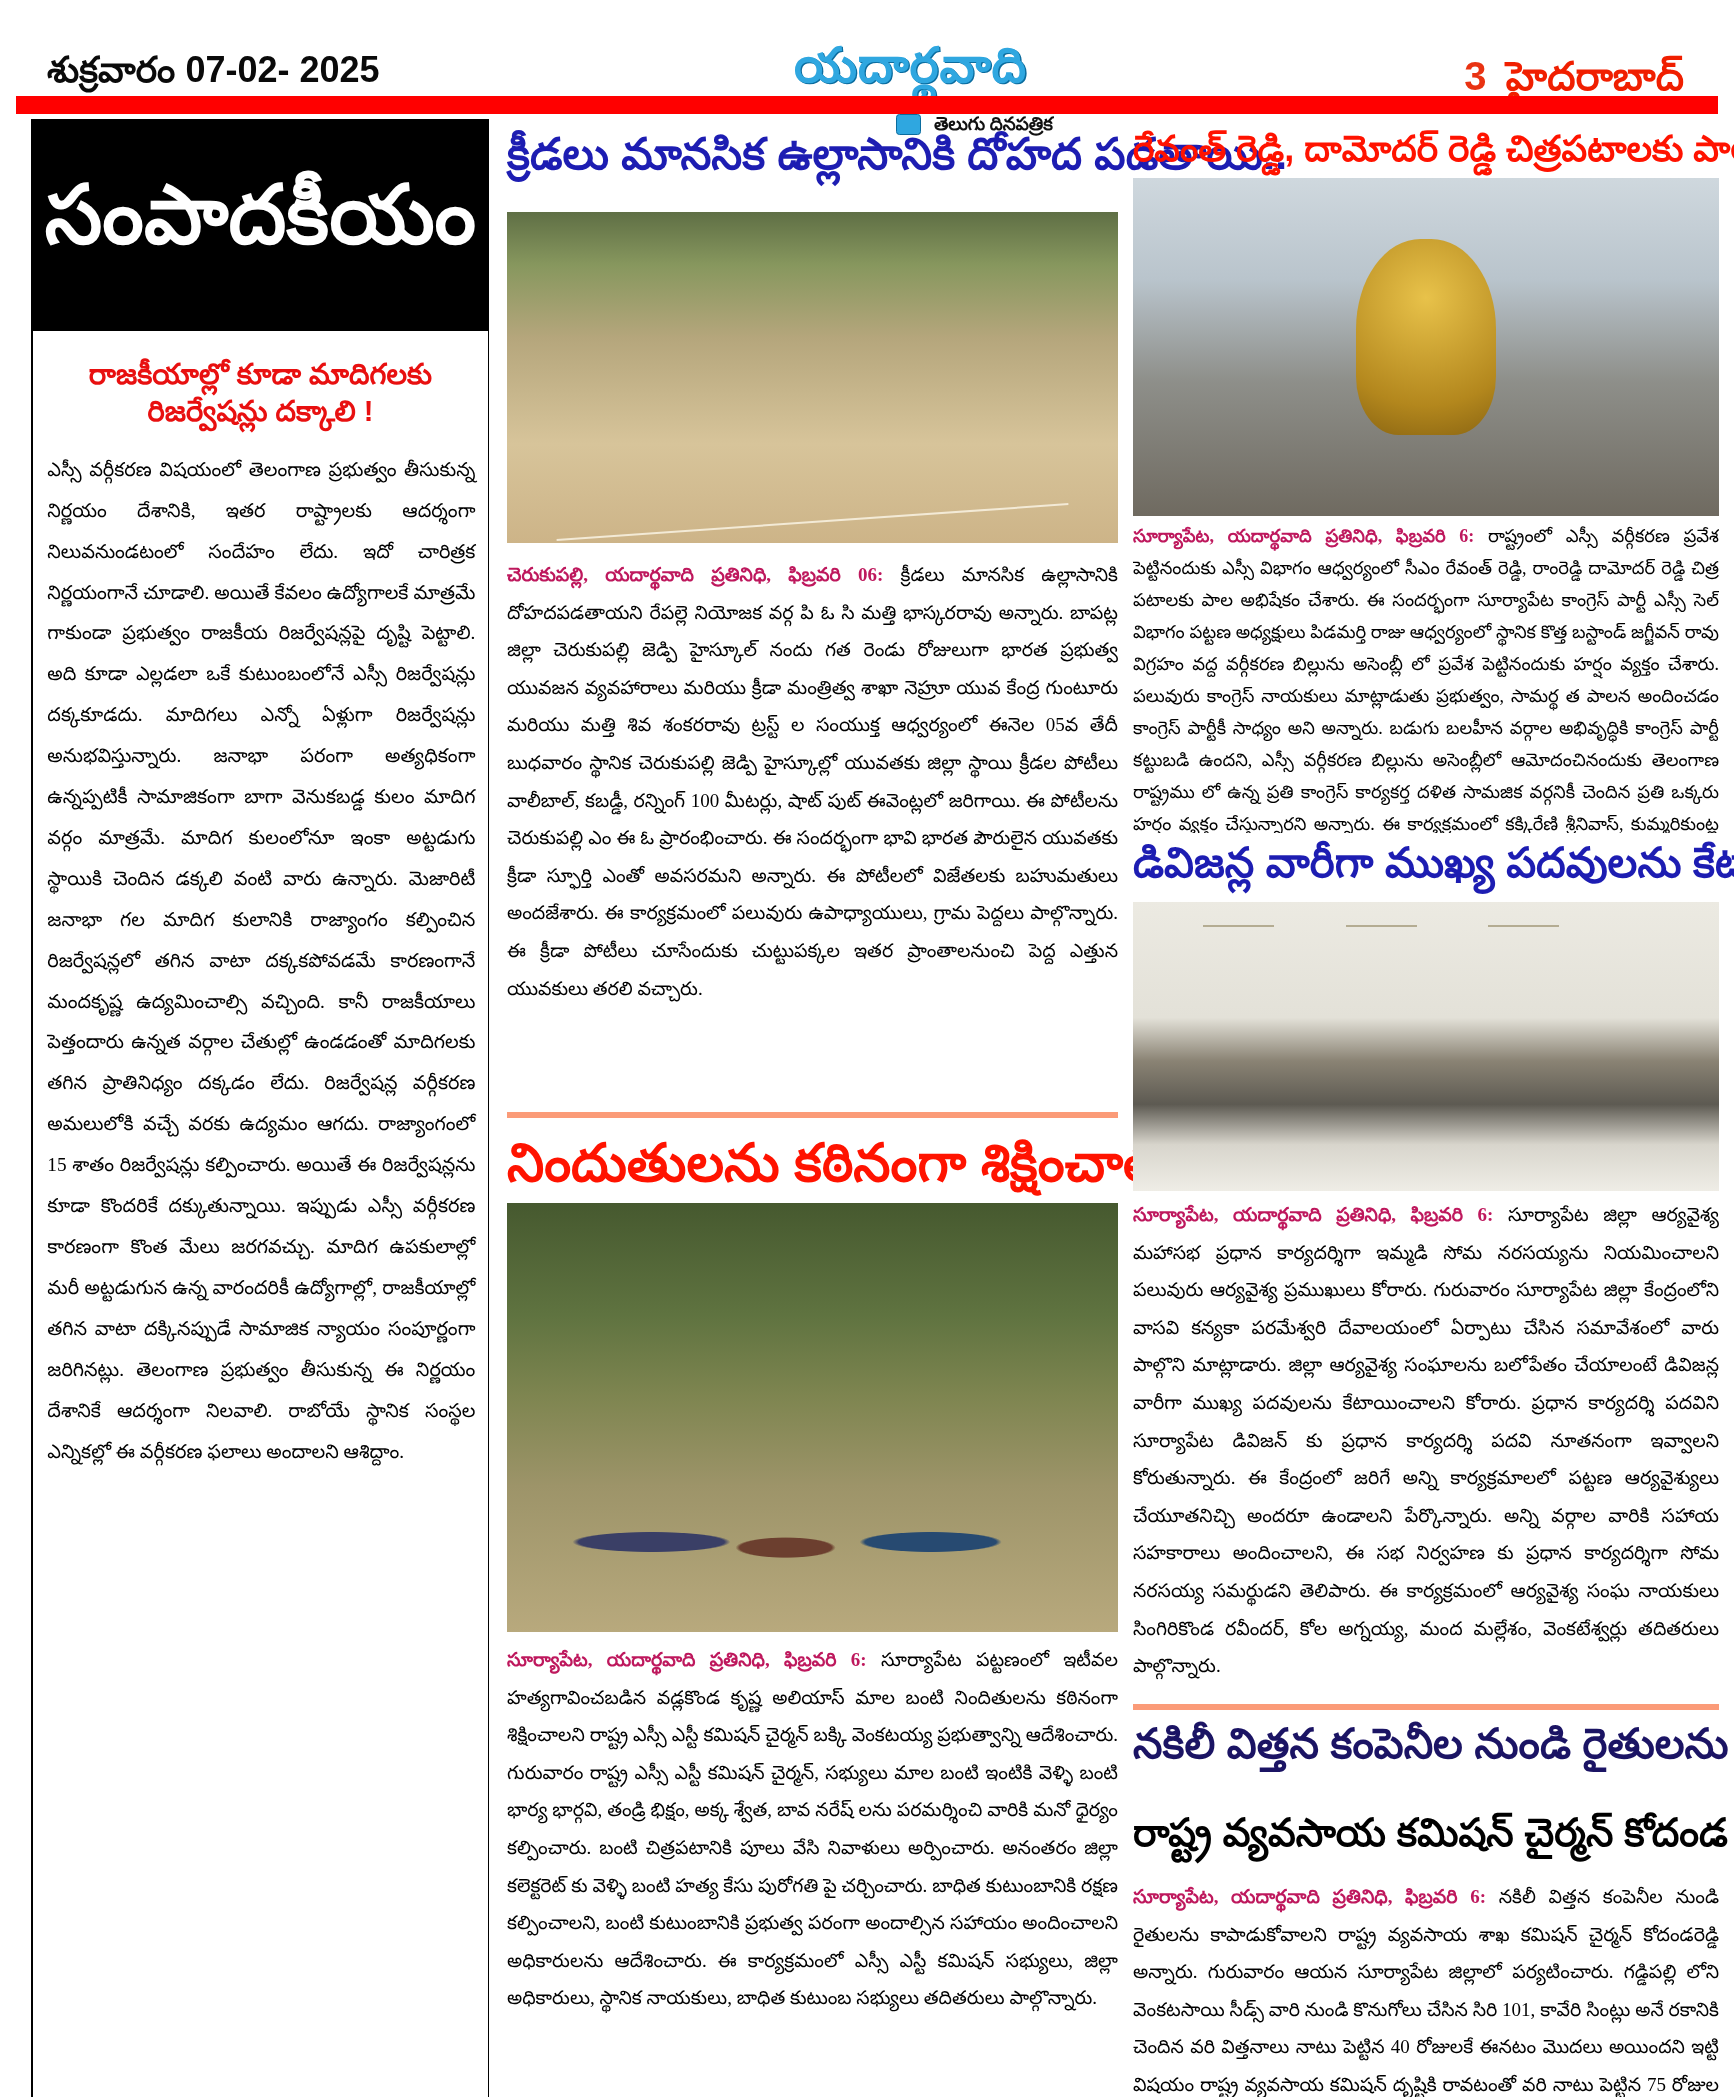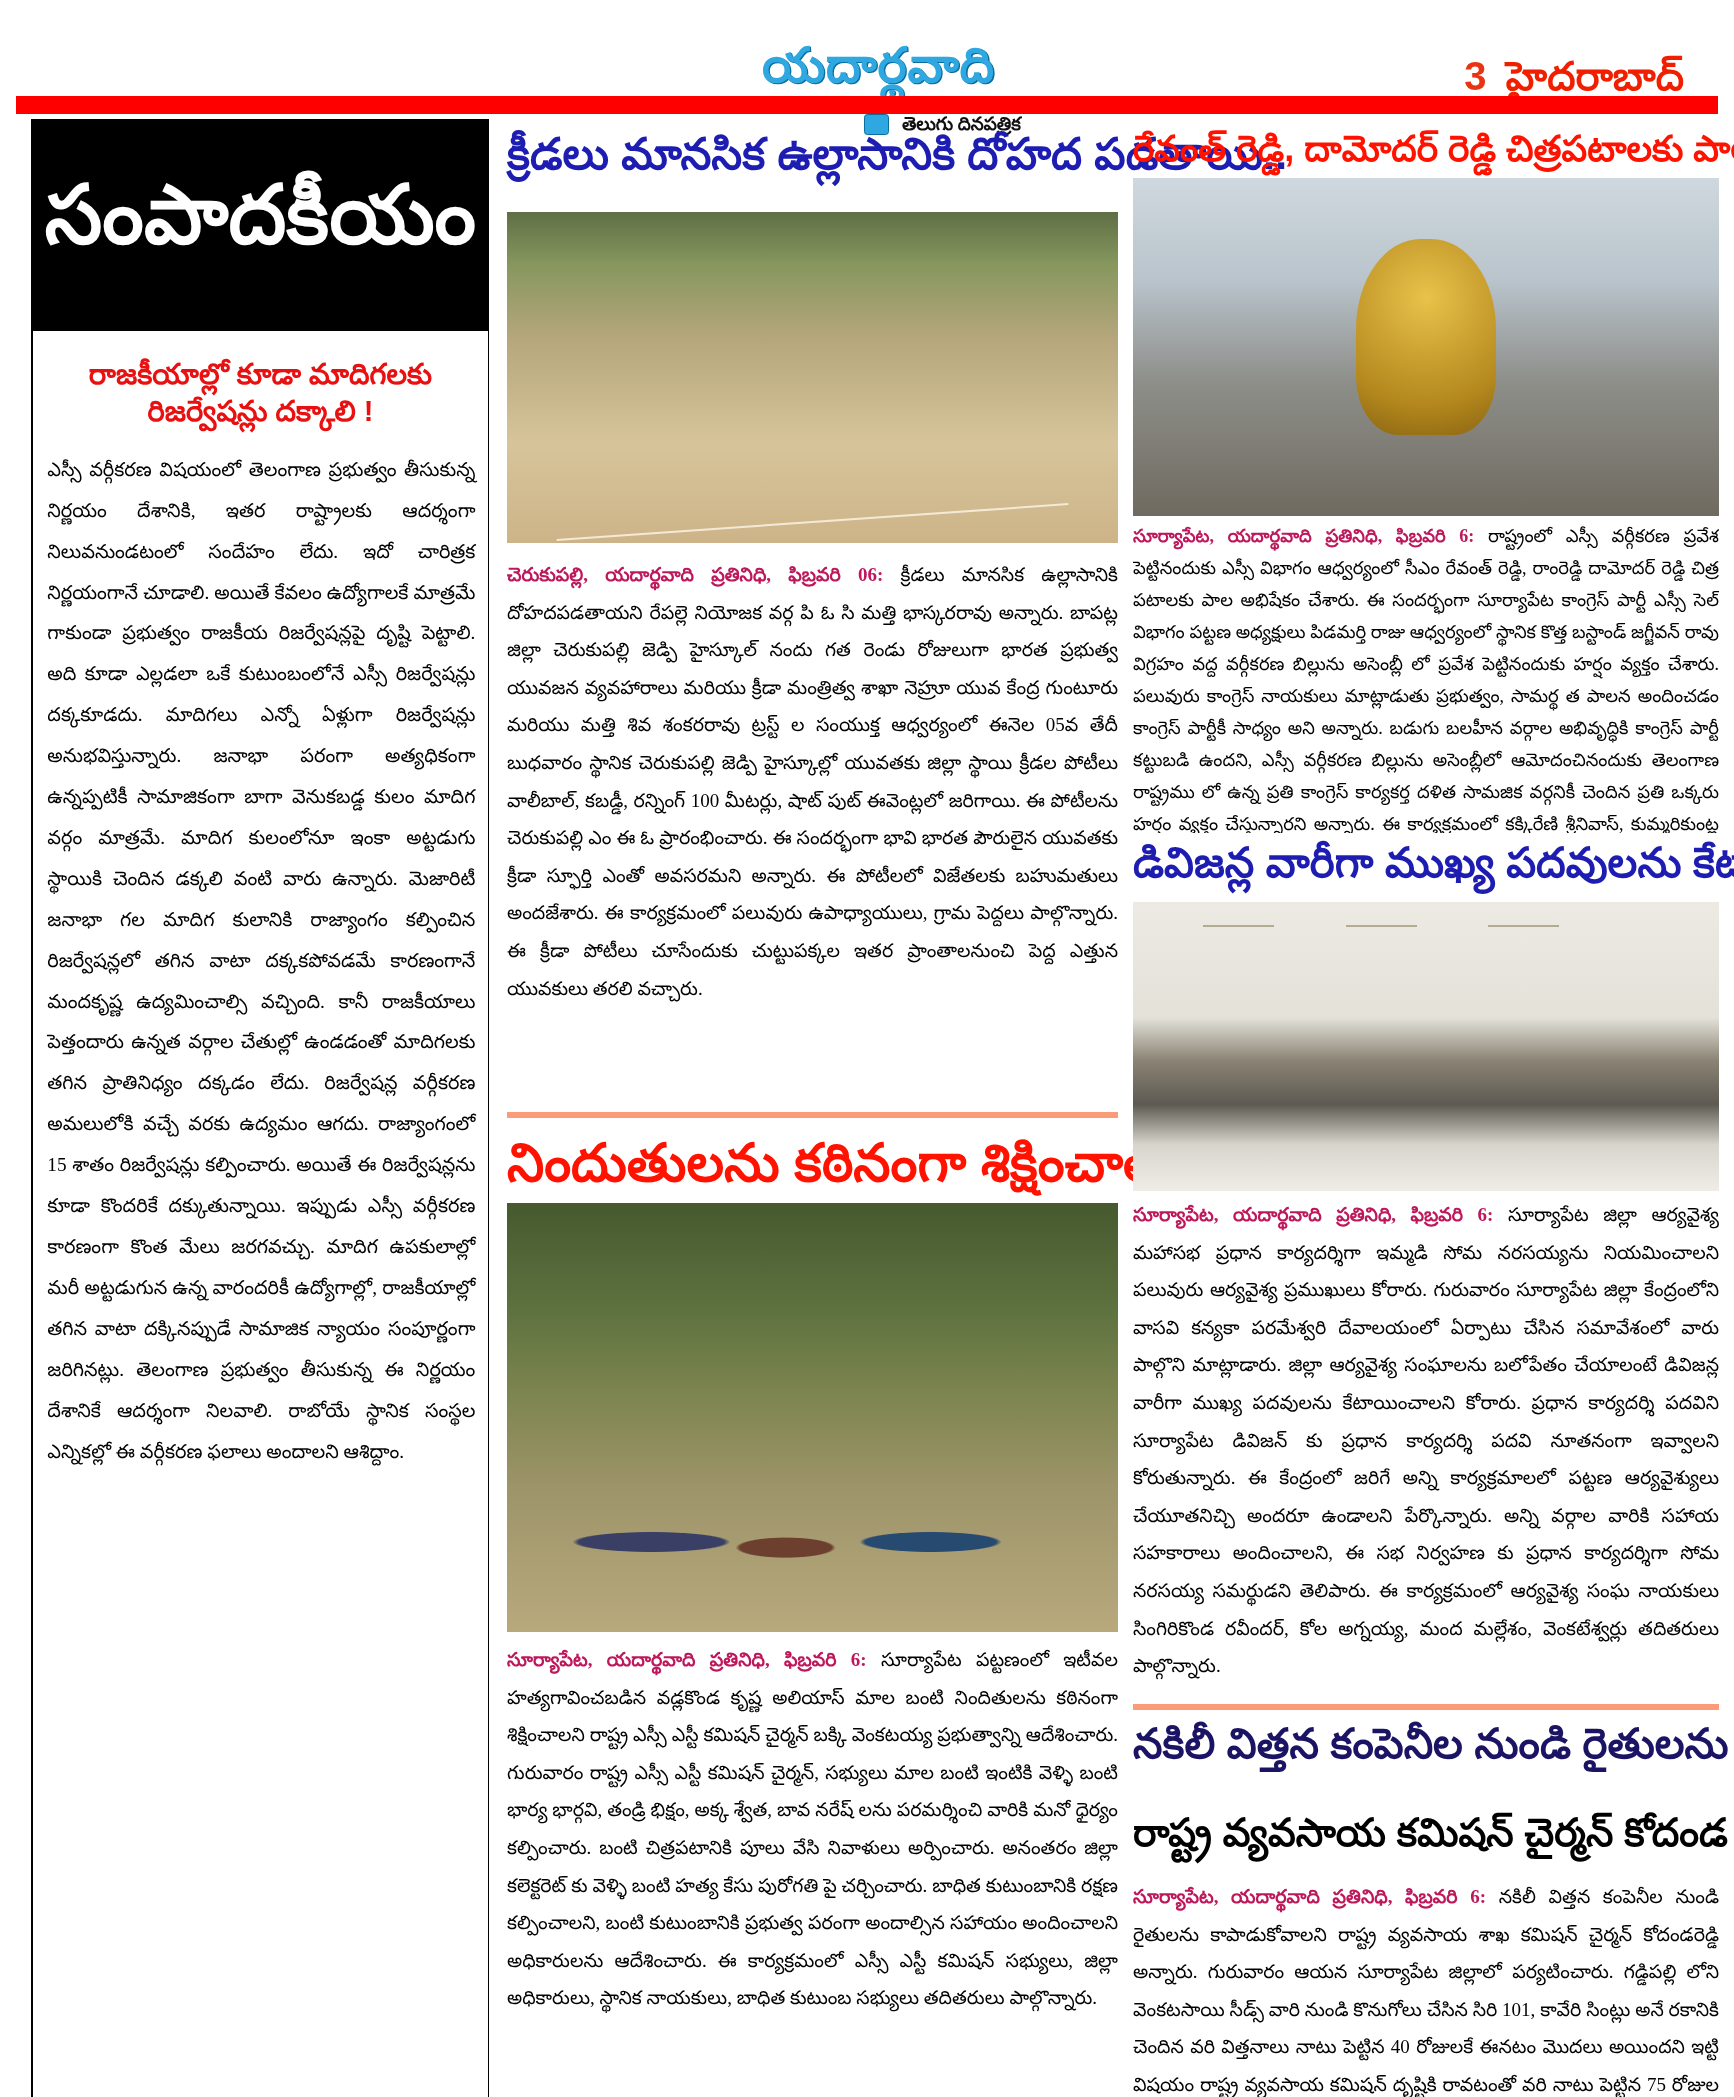--- a/index.html
+++ b/index.html
@@ -2,21 +2,21 @@
 <html style="font-size:6.7px"><head>
 <meta charset="utf-8">
 <style>
   html,body{margin:0;padding:0;background:#ffffff;}
   .page{position:relative;width:1734px;height:2725px;background:#ffffff;overflow:hidden;
         font-family:"Liberation Serif", serif;color:#000;}
 
   
   .hdr-date{position:absolute;left:47px;top:49px;font-family:"Liberation Sans",sans-serif;
             font-weight:bold;font-size:36px;color:#0a0a0a;}
-  .masthead{position:absolute;left:736px;top:37px;width:285px;text-align:center;}
+  .masthead{position:absolute;left:768px;top:37px;width:285px;text-align:center;}
   .masthead-title{font-family:"Liberation Sans",sans-serif;font-weight:bold;font-size:49px;
             color:#2fa7e0;text-shadow:1.3px 1.3px 0 #0b6c9e,-0.8px -0.8px 0 #ffffff;letter-spacing:0.8px;}
   .masthead-sub{display:flex;align-items:flex-start;justify-content:flex-end;margin-top:8px;gap:13px;}
   .mast-logo{width:22.7px;height:18.5px;background:#2fa7e0;border:1.7px solid #0b6c9e;border-radius:3.4px;}
   .masthead-tagline{font-size:18.5px;color:#111;font-weight:bold;}
   .hdr-right{position:absolute;right:50px;top:54px;display:flex;gap:19.3px;align-items:baseline;}
   .page-no{font-family:"Liberation Sans",sans-serif;font-weight:bold;font-size:40px;color:#e93312;}
   .edition{font-family:"Liberation Sans",sans-serif;font-weight:bold;font-size:40px;color:#f01f00;}
   .top-red-bar{position:absolute;left:16px;right:16px;top:96px;height:17.6px;background:#ff0000;}
 
@@ -55,20 +55,21 @@
   .photo-tree::after{content:"";position:absolute;left:6%;bottom:8%;width:88%;height:26%;background:
         radial-gradient(ellipse at 20% 50%,#3a3f66 12%,transparent 13%),
         radial-gradient(ellipse at 45% 55%,#6c3f2f 11%,transparent 12%),
         radial-gradient(ellipse at 72% 50%,#274a71 12%,transparent 13%);}
 </style>
 </head>
 <body>
 
 <div class="page">
 
+  <div class="hdr-date">శుక్రవారం 07-02- 2025</div>
   <div class="masthead">
     <div class="masthead-title">యదార్థవాది</div>
     <div class="masthead-sub">
       <span class="mast-logo"></span>
       <span class="masthead-tagline">తెలుగు దినపత్రిక</span>
     </div>
   </div>
   <div class="hdr-right">
     <span class="page-no">3</span>
     <span class="edition">హైదరాబాద్</span>

